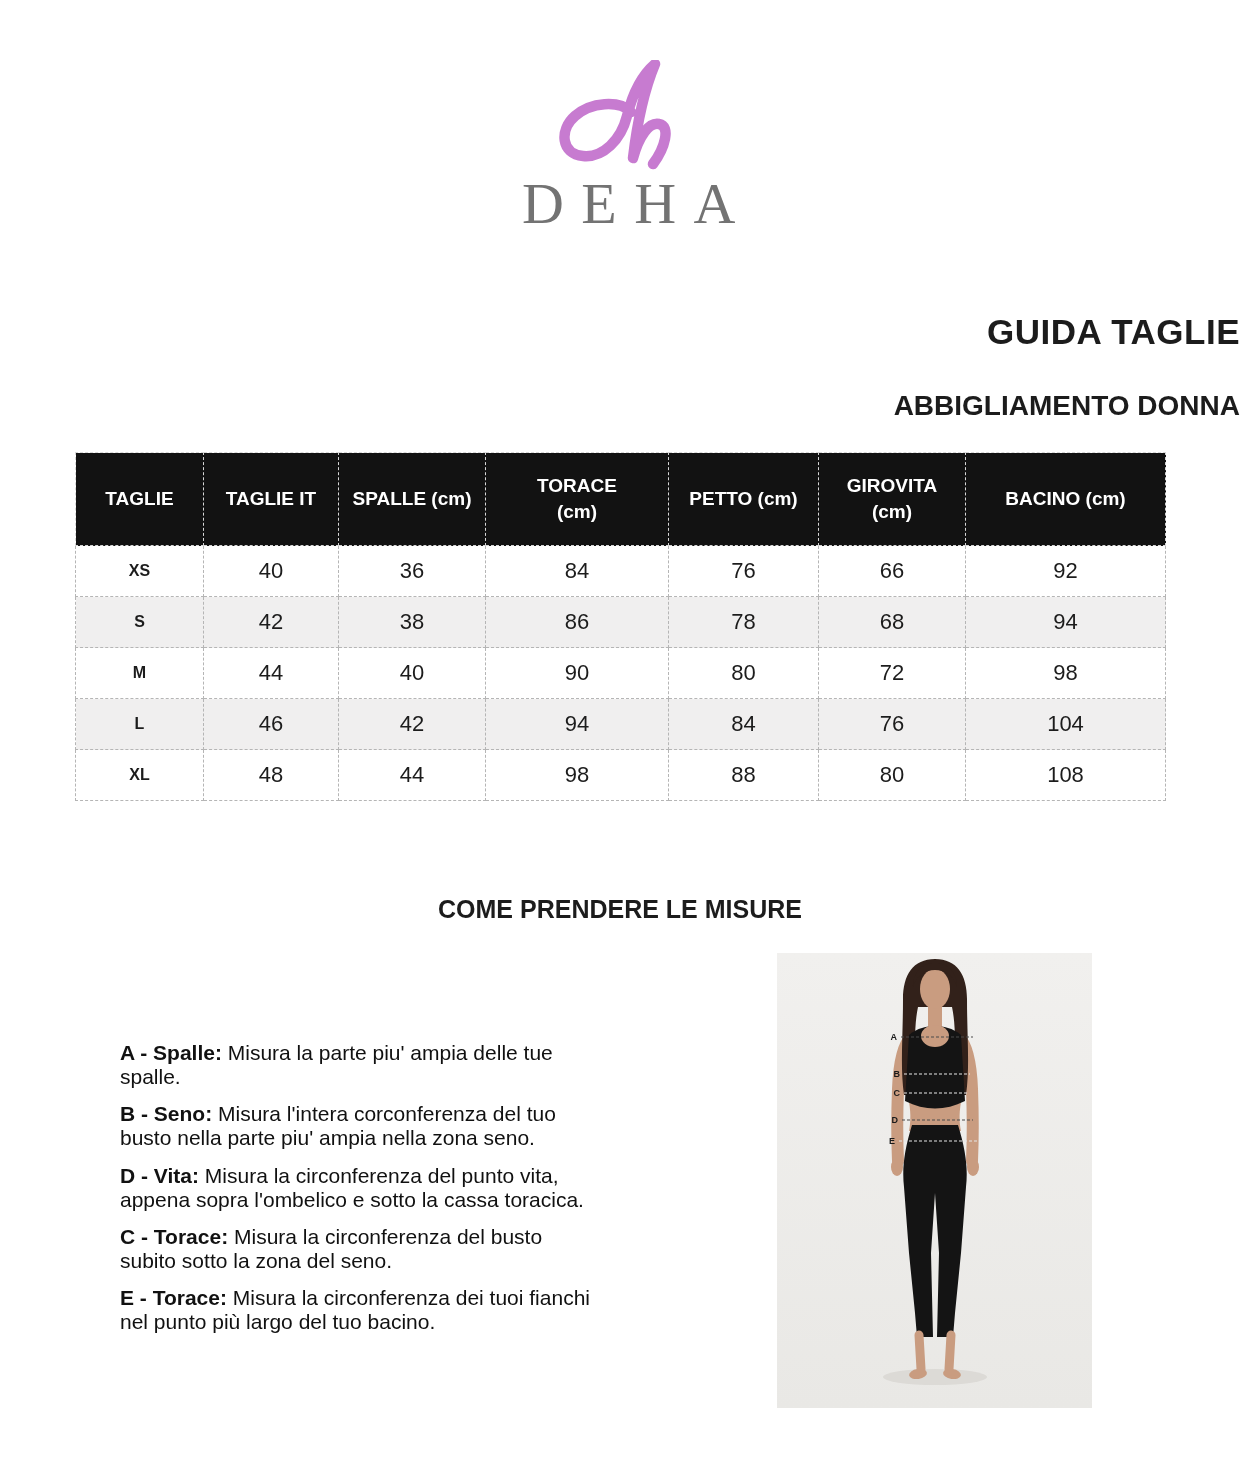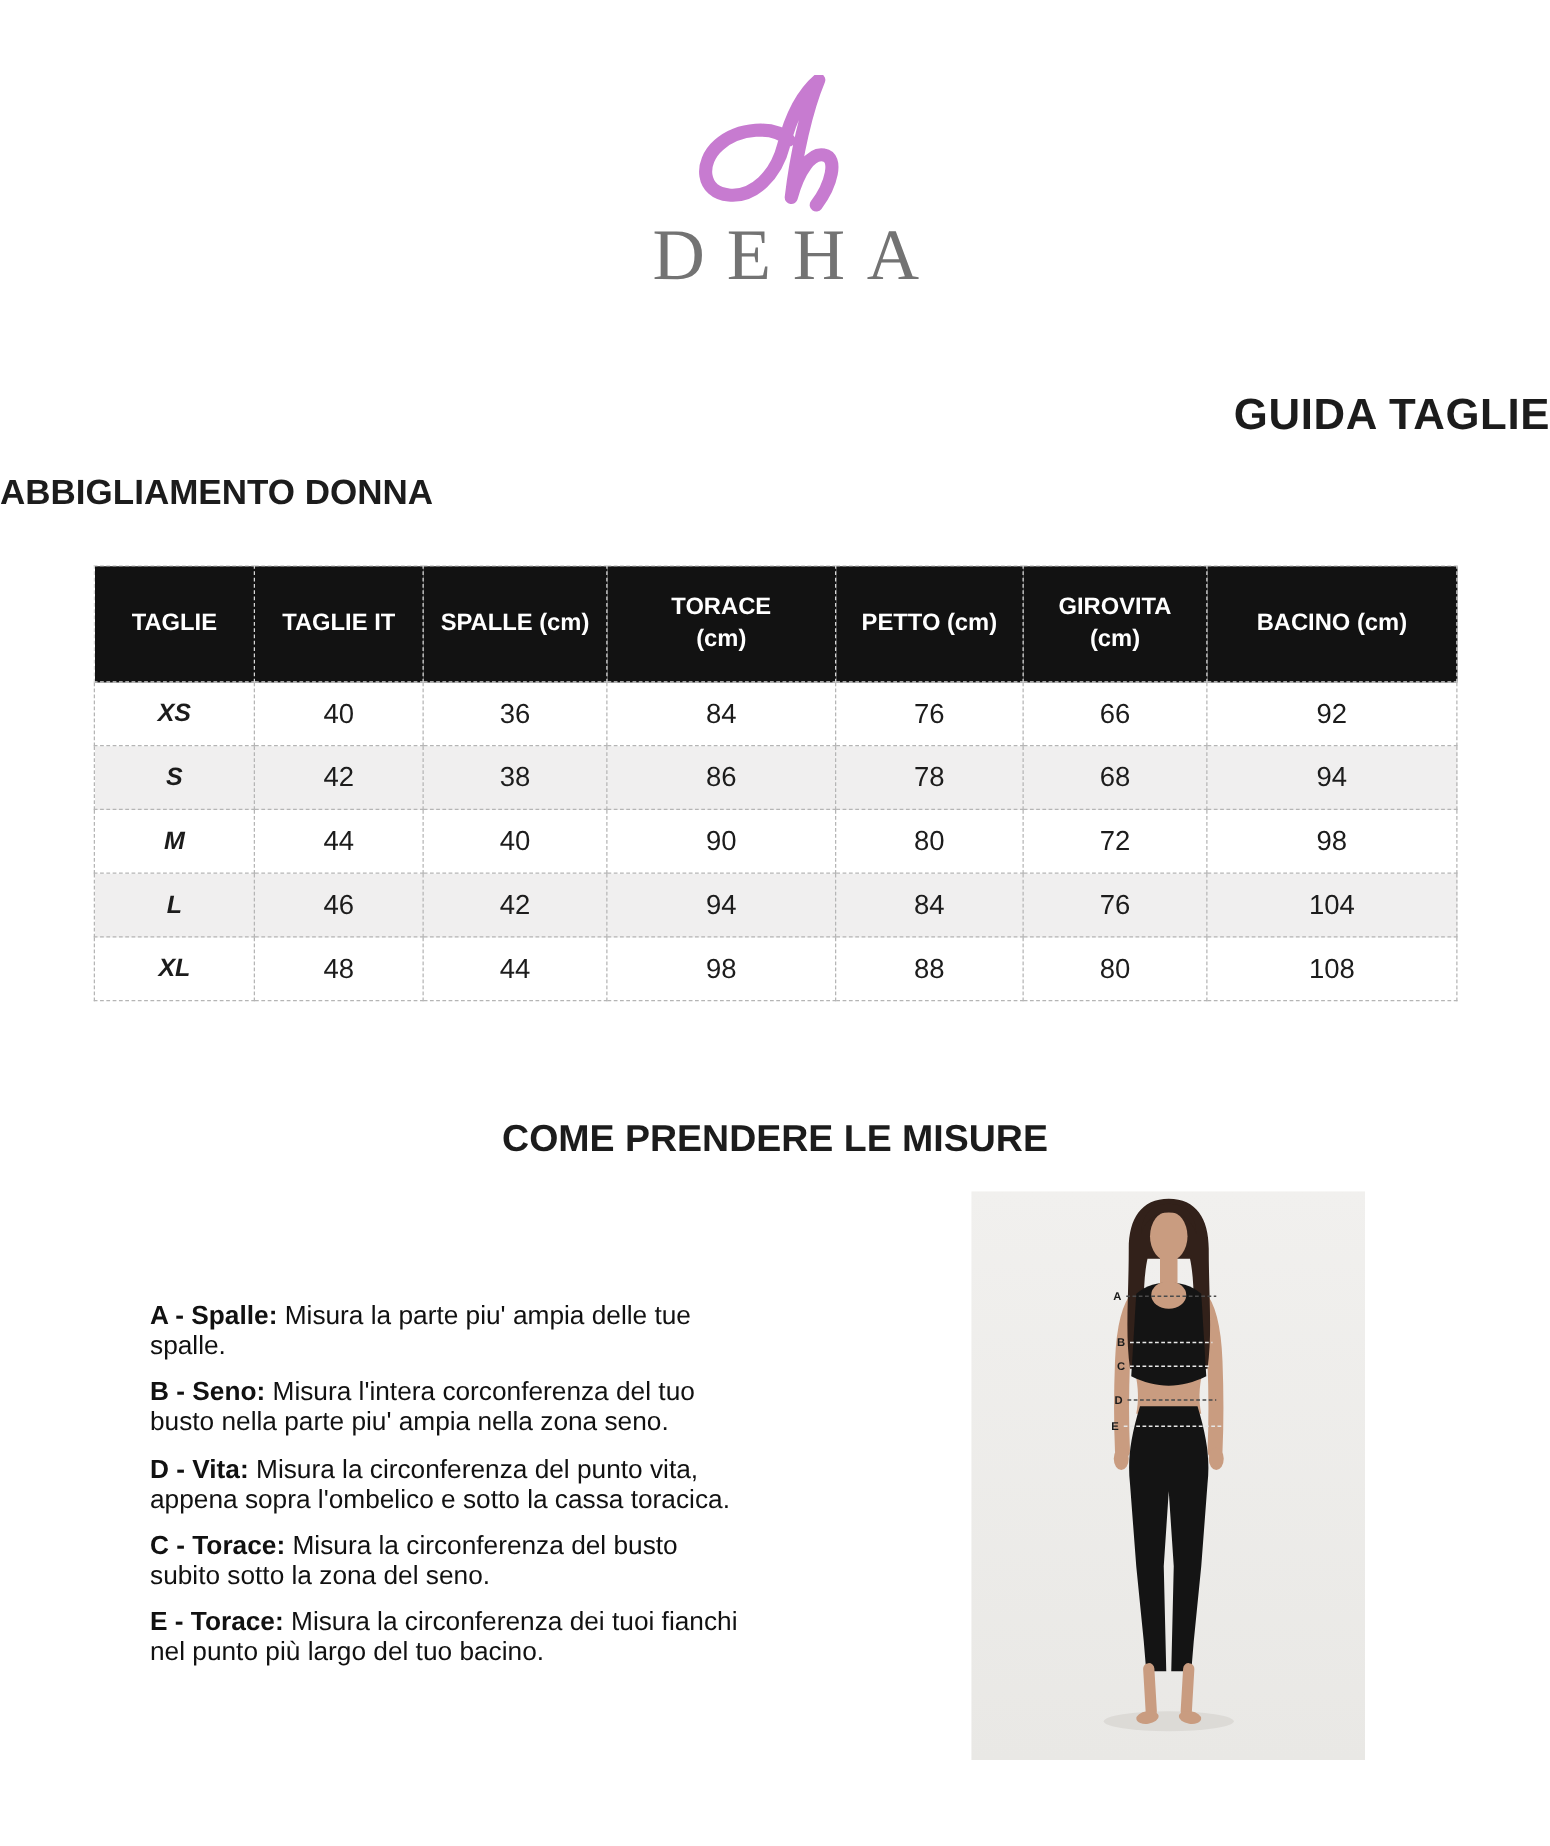--- a/index.html
+++ b/index.html
@@ -8,35 +8,35 @@
 
   
   .logo-glyph{position:absolute;top:60px;left:50%;transform:translateX(-50%);}
   .logo-word{position:absolute;top:170px;left:50%;transform:translateX(-50%);
     font-family:"Liberation Serif",serif;font-size:58px;font-weight:400;color:#737373;
     letter-spacing:.30em;margin-left:.30em;white-space:nowrap;}
 
   
   .h-main{position:absolute;top:312px;left:0;width:100%;text-align:right;
     font-size:35px;font-weight:700;letter-spacing:.5px;}
-  .h-sub{position:absolute;top:378px;left:0;width:100%;text-align:left;
+  .h-sub{position:absolute;top:390px;left:0;width:100%;text-align:right;
     font-size:28px;font-weight:700;}
   .h-measure{position:absolute;top:895px;left:0;width:100%;text-align:center;
-    font-size:30px;font-weight:700;}
+    font-size:25px;font-weight:700;}
 
   
   .size-table{position:absolute;left:75px;top:452px;border-collapse:collapse;
     width:1090px;table-layout:fixed;}
   .size-table th{background:#121212;color:#ffffff;font-weight:700;font-size:19px;
     border:1px dashed #d8d8d8;white-space:pre-line;text-align:center;
     vertical-align:middle;height:92px;padding:0 4px;line-height:1.35;}
   .size-table td{border:1px dashed #b5b5b5;text-align:center;vertical-align:middle;
     font-size:22px;height:50px;padding:0;}
   .size-table tr.alt td{background:#f0efef;}
-  .size-table td.size{font-weight:700;font-size:20px;font-style:italic;}
+  .size-table td.size{font-weight:700;font-size:16px;}
 
   
   .instructions{position:absolute;left:120px;top:1001px;width:470px;margin-top:40px;}
   .instr{margin:0 0 13px 0;font-size:21px;line-height:1.15;color:#111;}
   .instr b{font-weight:700;}
 
   
   .figure{position:absolute;left:777px;top:953px;width:315px;height:455px;}
 </style>
 </head>

